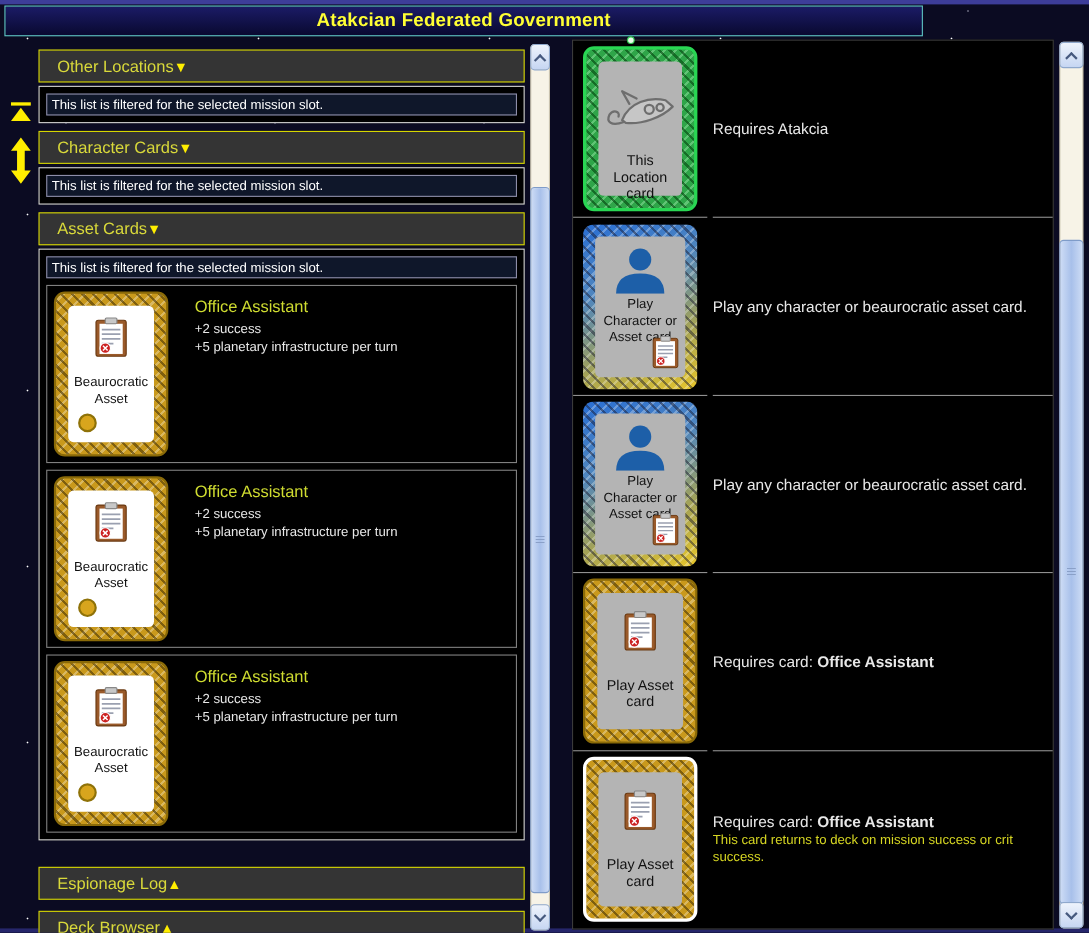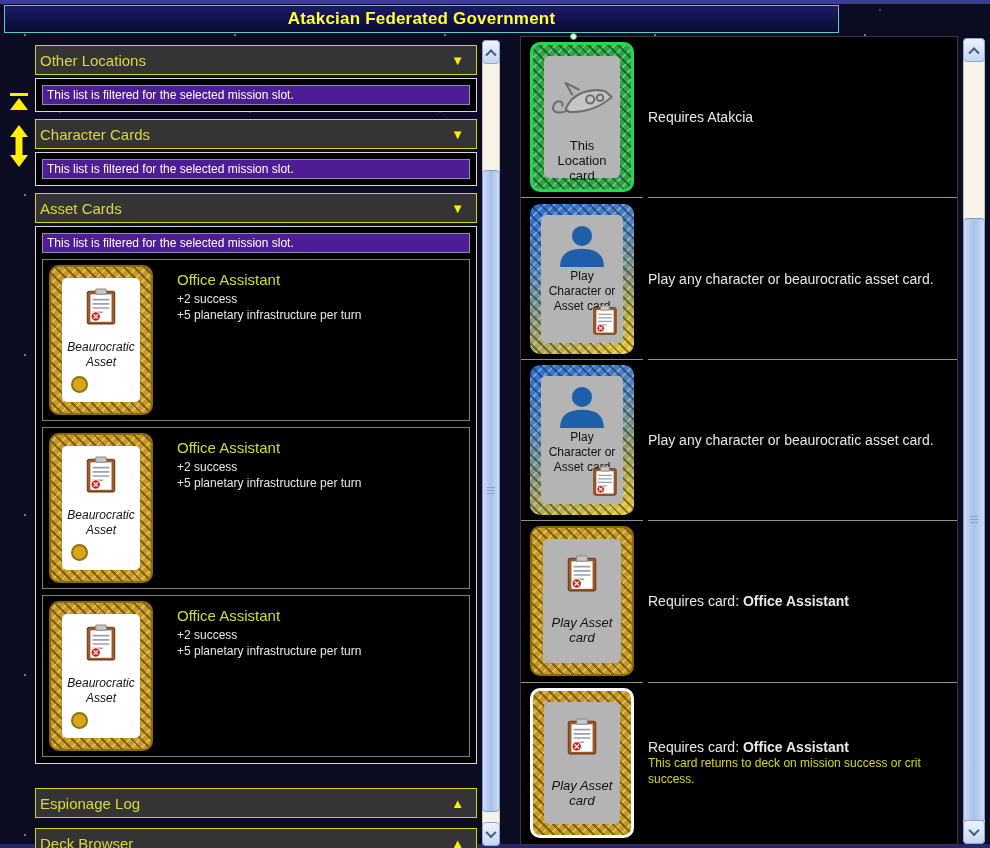--- a/index.html
+++ b/index.html
@@ -35,31 +35,31 @@
 
   
   .edge-icon { position:absolute; z-index:2; }
   #icon-scroll-top { left:8px; top:92px; }
   #icon-vresize { left:7px; top:124px; }
 
   
   .left-col { position:absolute; left:35px; top:45px; width:442px; z-index:2; }
   .sect-header {
     height:30px; background:#343434; border:1px solid #d6d600;
-    display:flex; align-items:center; justify-content:space-between;
-    padding:0 12px 0 4px; cursor:pointer; margin-top:7px;
+    display:flex; align-items:center; 
+    padding:0 12px 0 16px; cursor:pointer; margin-top:7px;
   }
   .sect-header:first-child { margin-top:0; }
   .sect-header .lbl { color:#d9d93a; font-size:15px; }
   .sect-header .arrow { color:#ffee00; font-size:13px; }
   .sect-body {
     margin-top:3px; background:#000; border:1px solid #d8d8d8; padding:6px;
   }
   .filter-note {
-    background:#4c1d95; border:1px solid #8d8da8; color:#ffffff;
+    background:#0f172a; border:1px solid #8d8da8; color:#ffffff;
     font-size:12px; padding:2px 4px; height:20px; line-height:15px;
     white-space:nowrap; overflow:hidden;
   }
   .asset-entry {
     border:1px solid #808080; background:#000; margin-top:6px;
     padding:5px 6px; display:flex; gap:24px; height:162px;
   }
   .asset-info { padding-top:6px; }
   .asset-info .name { color:#cfdc30; font-size:15px; margin-bottom:3px; }
   .asset-info .fx { color:#e8e8e8; font-size:12px; line-height:16px; }
@@ -67,21 +67,21 @@
   
   .card-back {
     width:104px; height:150px; border-radius:10px; padding:11px;
     position:relative; flex:none;
   }
   .braid {
     background-image:
       repeating-linear-gradient(45deg, rgba(50,35,0,0.5) 0 2px, transparent 2px 7px),
       repeating-linear-gradient(-45deg, rgba(255,255,255,0.3) 0 2px, transparent 2px 7px);
   }
-  .gold { background-color:#c9991c; border:2px solid #8a6a08;font-style:italic; }
+  .gold { background-color:#c9991c; border:2px solid #8a6a08; }
   .green {
     border:3px solid #29d653; background-color:#2fa549;
     background-image:
       repeating-linear-gradient(45deg, rgba(0,60,10,0.55) 0 2px, transparent 2px 7px),
       repeating-linear-gradient(-45deg, rgba(190,255,200,0.35) 0 2px, transparent 2px 7px);
   }
   .bluegold {
     background-image:
       repeating-linear-gradient(45deg, rgba(20,20,40,0.45) 0 2px, transparent 2px 7px),
       repeating-linear-gradient(-45deg, rgba(255,255,255,0.28) 0 2px, transparent 2px 7px),

